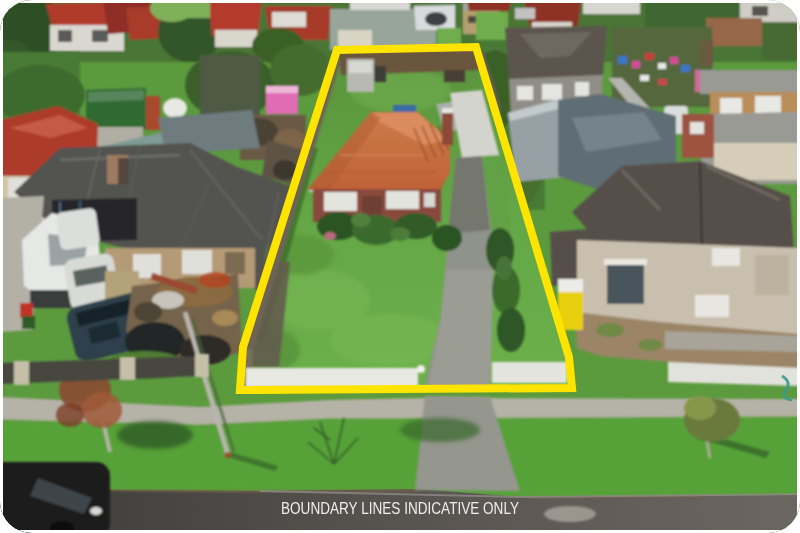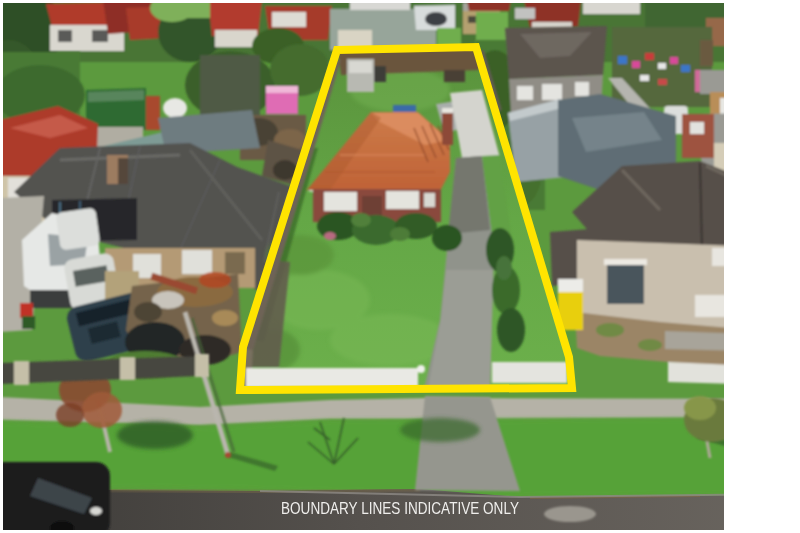--- a/index.html
+++ b/index.html
@@ -1,16 +1,16 @@
 <!DOCTYPE html>
 <html><head>
 <meta charset="utf-8">
 <style>
   html,body{margin:0;padding:0;background:#fff;}
-  #wrap{position:relative;width:724px;height:533px;overflow:hidden;}
+  #wrap{position:relative;width:800px;height:533px;overflow:hidden;border-radius:32px;}
   svg{display:block;}
 </style>
 </head>
 <body>
 <div id="wrap">
 <svg width="800" height="533" viewBox="0 0 800 533">
 <defs>
   <linearGradient id="roadg" x1="0" y1="0" x2="1" y2="0">
     <stop offset="0" stop-color="#3d3b38"></stop>
     <stop offset="0.45" stop-color="#55514d"></stop>

